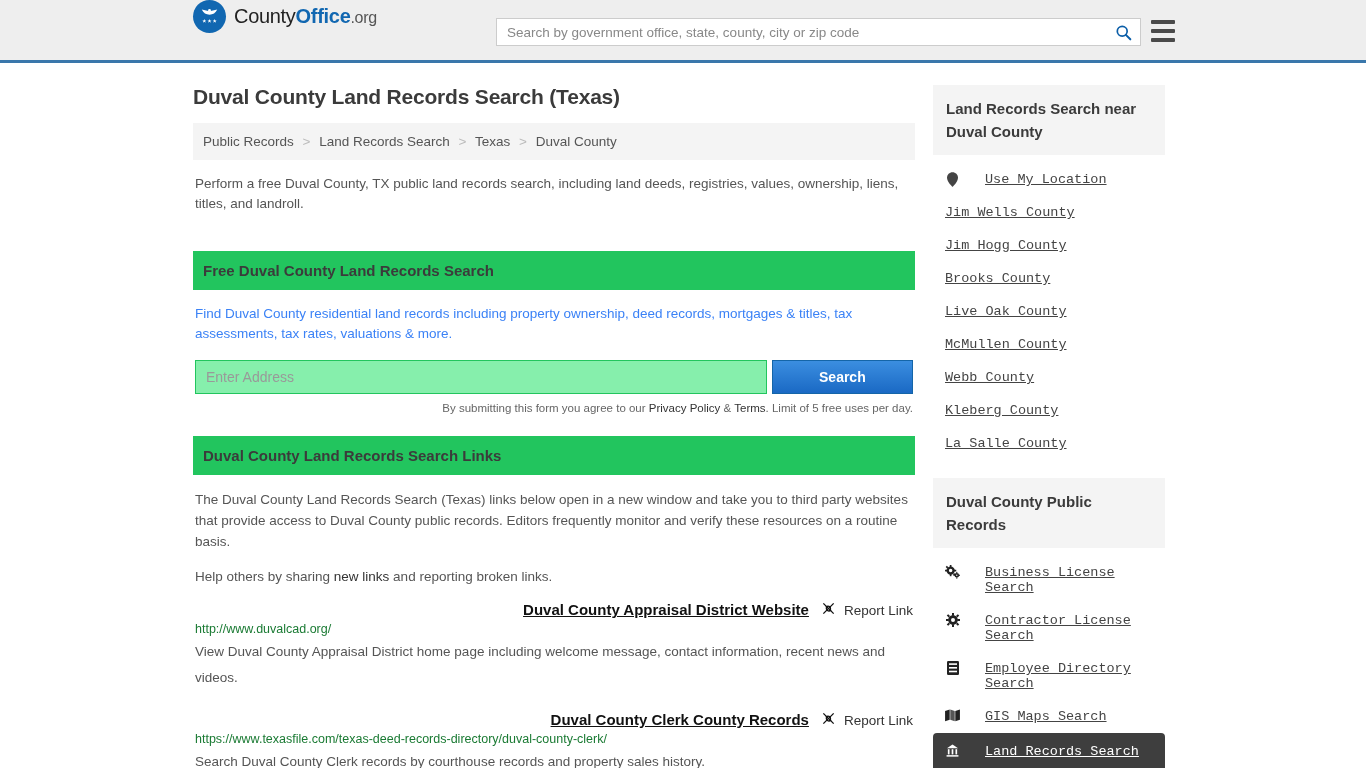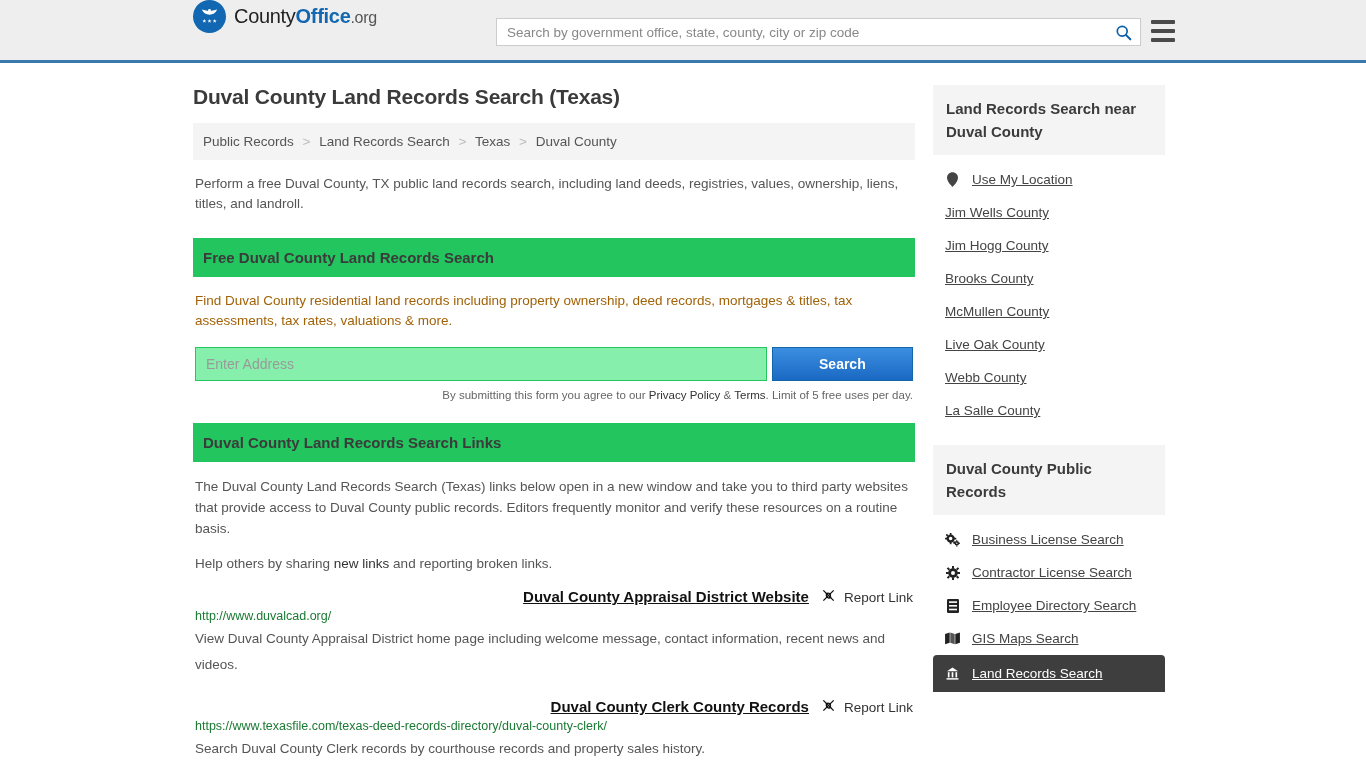--- a/index.html
+++ b/index.html
@@ -113,35 +113,35 @@
     color: #555555;
     margin-bottom: 14px;
   }
   .breadcrumb a { color: #555555; text-decoration: none; }
   .breadcrumb .sep { color: #bbbbbb; margin: 0 5px; }
 
   .intro-text {
     font-size: 13.5px;
     color: #555555;
     line-height: 20px;
-    margin: 0 0 24px 2px;
+    margin: 0 0 37px 2px;
   }
 
   .panel-head {
     background: #22c55e;
     padding: 11px 10px;
     font-size: 15px;
     font-weight: bold;
     color: #3b3b3b;
   }
   .panel-body { padding: 14px 2px 0 2px; }
 
   .panel-desc {
     font-size: 13.5px;
-    color: #a16207;
+    color: #3b82f6;
     line-height: 20px;
     margin: 0 0 16px 0;
   }
 
   .form-row { display: flex; margin-bottom: 8px; }
   .addr-input {
     width: 575px;
     height: 34px;
     border: 1px solid #22c55e;
     font-family: "Liberation Sans", sans-serif;
@@ -211,23 +211,24 @@
   .side-head {
     background: #f4f4f4;
     padding: 12px 13px;
     font-size: 15px;
     font-weight: bold;
     color: #3b3b3b;
     line-height: 23px;
   }
   .side-list { padding: 8px 0 0 12px; }
   .side-row {
-    display: flex; align-items: center; gap: 12px;
+    display: flex; gap: 25px;
     padding: 9px 0;
     font-size: 13.5px;
+    font-family: Liberation Mono, monospace;
   }
   .side-row a {
     color: #444444; text-decoration: underline; cursor: pointer;
   }
   .side-icon {
     width: 15px; display: flex; justify-content: center;
     flex: none; color: #333333;
   }
   .side-row.highlight {
     background: #3e3e3e;
@@ -372,27 +373,30 @@
           <div class="side-row">
             <a>Jim Wells County</a>
           </div>
           <div class="side-row">
             <a>Jim Hogg County</a>
           </div>
           <div class="side-row">
             <a>Brooks County</a>
           </div>
           <div class="side-row">
+            <a>Live Oak County</a>
+          </div>
+          <div class="side-row">
             <a>McMullen County</a>
           </div>
           <div class="side-row">
-            <a>Live Oak County</a>
-          </div>
-          <div class="side-row">
             <a>Webb County</a>
+          </div>
+          <div class="side-row">
+            <a>Kleberg County</a>
           </div>
           <div class="side-row">
             <a>La Salle County</a>
           </div>
         </div>
       </div>
 
       <div class="side-block">
         <div class="side-head">Duval County Public Records</div>
         <div class="side-list">

